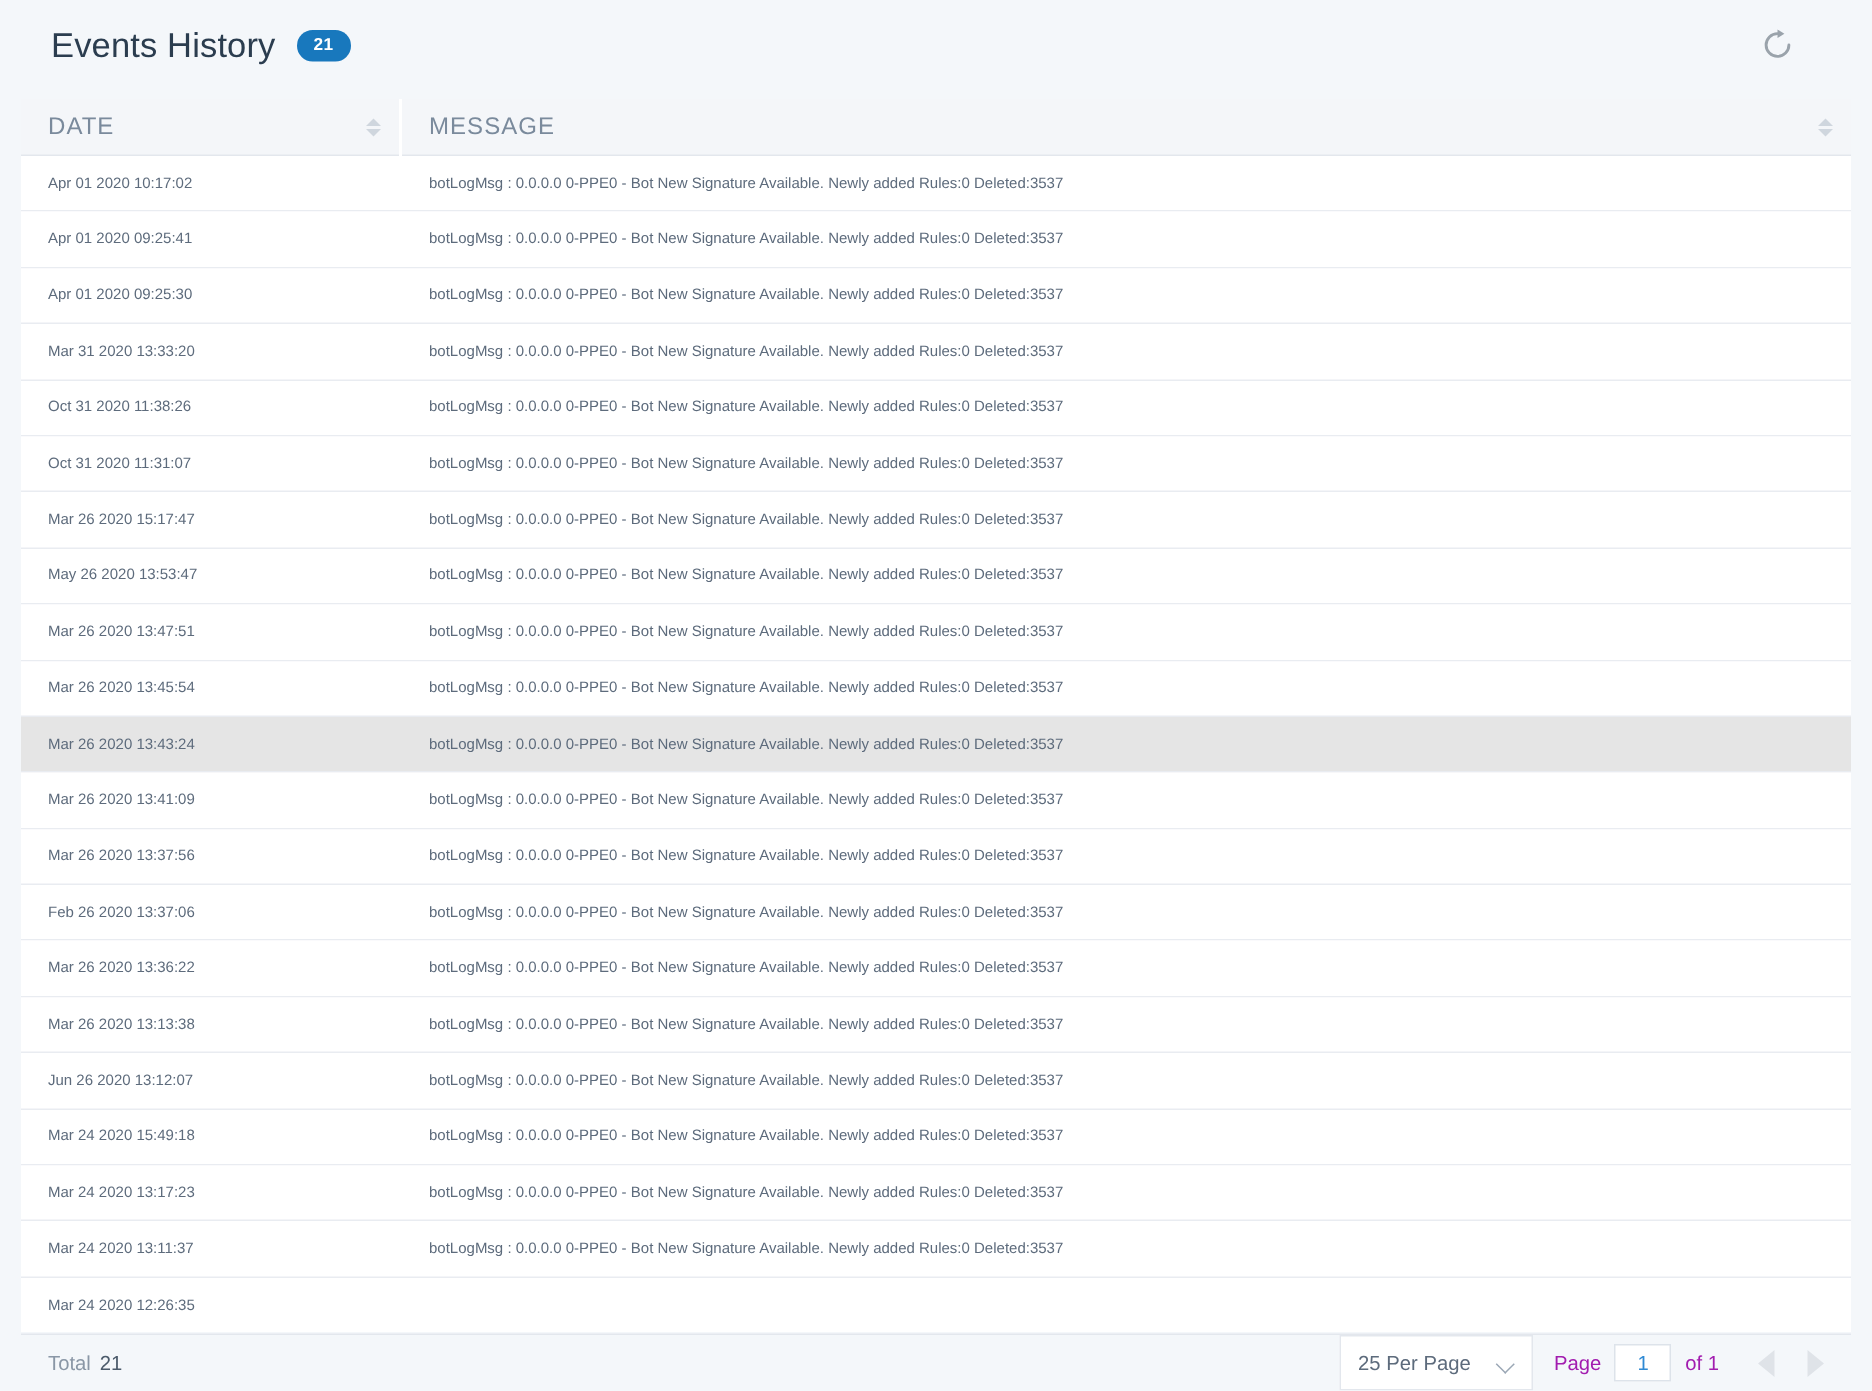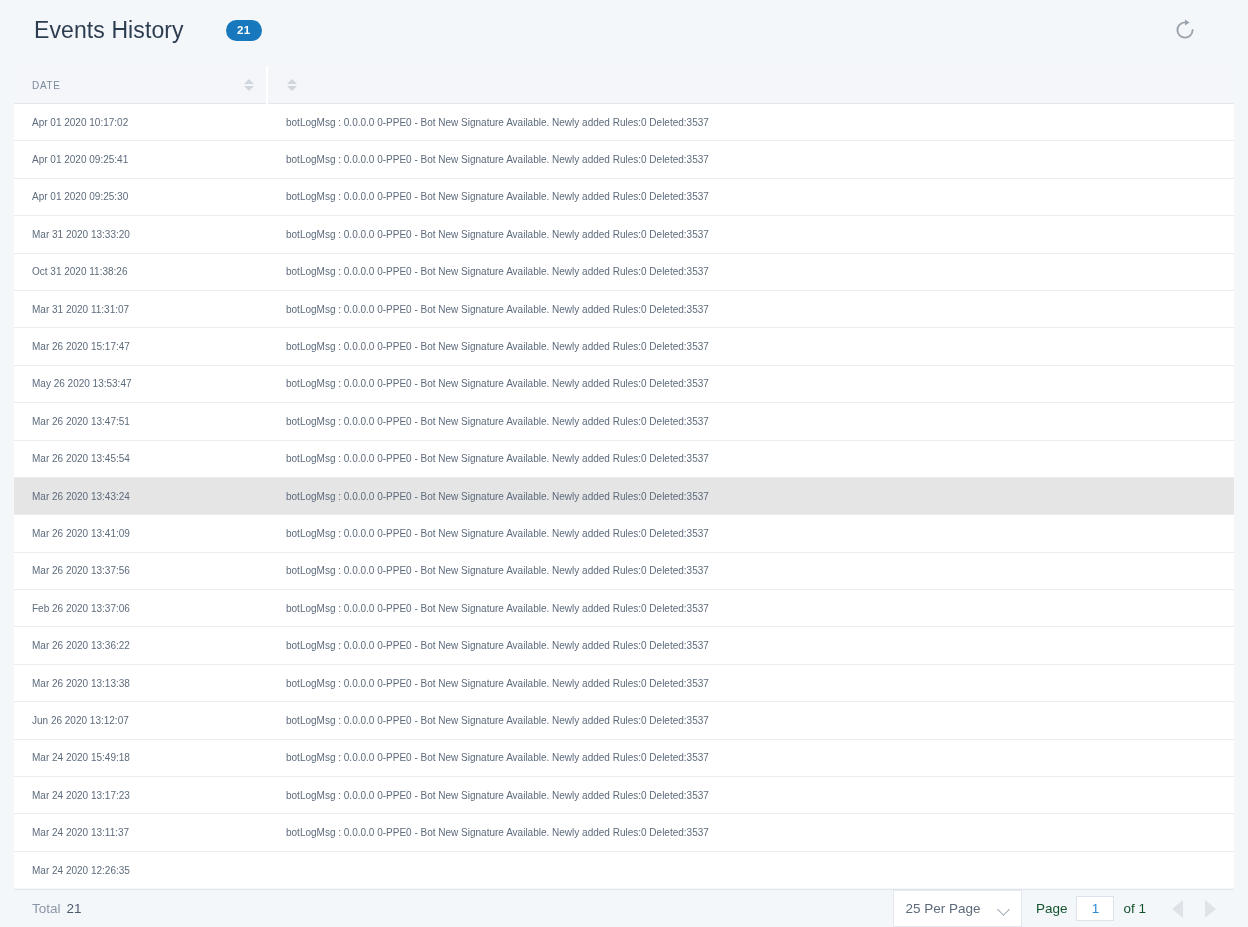--- a/index.html
+++ b/index.html
@@ -22,21 +22,20 @@
 
   
   .page-header {
     position: absolute;
     left: 0; top: 0;
     width: 1248px;
     height: 60px;
     display: flex;
     align-items: center;
     padding: 0 18px 0 34px;
-    gap: 28px;
   }
   .page-title {
     font-size: 23px;
     color: #2b3d4f;
     font-weight: normal;
     letter-spacing: 0.1px;
     white-space: nowrap;
   }
   .count-badge {
     margin-left: 14px;
@@ -76,21 +75,21 @@
   .table-head {
     display: flex;
     height: 38px;
     background: #f4f6f9;
     border-bottom: 1px solid #e3e7ed;
   }
   .th {
     display: flex;
     align-items: center;
     height: 38px;
-    font-size: 10px;
+    font-size: 16px;
     color: #7a8a9c;
     letter-spacing: 0.7px;
     text-transform: uppercase;
     padding: 0 12px 0 18px;
     position: relative;
     gap: 25px;
   }
   .th.col-date {
     width: 254px;
     flex: 0 0 254px;
@@ -202,21 +201,21 @@
   }
   .page-group {
     display: flex;
     align-items: center;
     height: 37px;
     padding: 0 10px 0 14px;
     gap: 9px;
   }
   .page-label, .page-of {
     font-size: 13.5px;
-    color: #14532d;
+    color: #a21caf;
     white-space: nowrap;
   }
   .page-input {
     width: 38px;
     height: 25px;
     border: 1px solid #dde3ea;
     background: #ffffff;
     color: #2f8ad4;
     font-size: 13.5px;
     text-align: center;
@@ -268,20 +267,21 @@
 
     <div class="table-head">
       <div class="th col-date">
         <span class="th-label">DATE</span>
         <span class="sort-icon">
             <i class="up"></i>
             <i class="down"></i>
           </span>
       </div>
       <div class="th col-message">
+        <span class="th-label">MESSAGE</span>
         <span class="sort-icon">
             <i class="up"></i>
             <i class="down"></i>
           </span>
       </div>
     </div>
 
     <div class="table-body" id="table-body">
         <div class="tr">
           <div class="td col-date">Apr 01 2020 10:17:02</div>
@@ -297,21 +297,21 @@
         </div>
         <div class="tr">
           <div class="td col-date">Mar 31 2020 13:33:20</div>
           <div class="td col-message">botLogMsg : 0.0.0.0 0-PPE0 -  Bot New Signature Available. Newly added Rules:0 Deleted:3537</div>
         </div>
         <div class="tr">
           <div class="td col-date">Oct 31 2020 11:38:26</div>
           <div class="td col-message">botLogMsg : 0.0.0.0 0-PPE0 -  Bot New Signature Available. Newly added Rules:0 Deleted:3537</div>
         </div>
         <div class="tr">
-          <div class="td col-date">Mar 31 2020 11:31:07</div>
+          <div class="td col-date">Oct 31 2020 11:31:07</div>
           <div class="td col-message">botLogMsg : 0.0.0.0 0-PPE0 -  Bot New Signature Available. Newly added Rules:0 Deleted:3537</div>
         </div>
         <div class="tr">
           <div class="td col-date">Mar 26 2020 15:17:47</div>
           <div class="td col-message">botLogMsg : 0.0.0.0 0-PPE0 -  Bot New Signature Available. Newly added Rules:0 Deleted:3537</div>
         </div>
         <div class="tr">
           <div class="td col-date">May 26 2020 13:53:47</div>
           <div class="td col-message">botLogMsg : 0.0.0.0 0-PPE0 -  Bot New Signature Available. Newly added Rules:0 Deleted:3537</div>
         </div>

